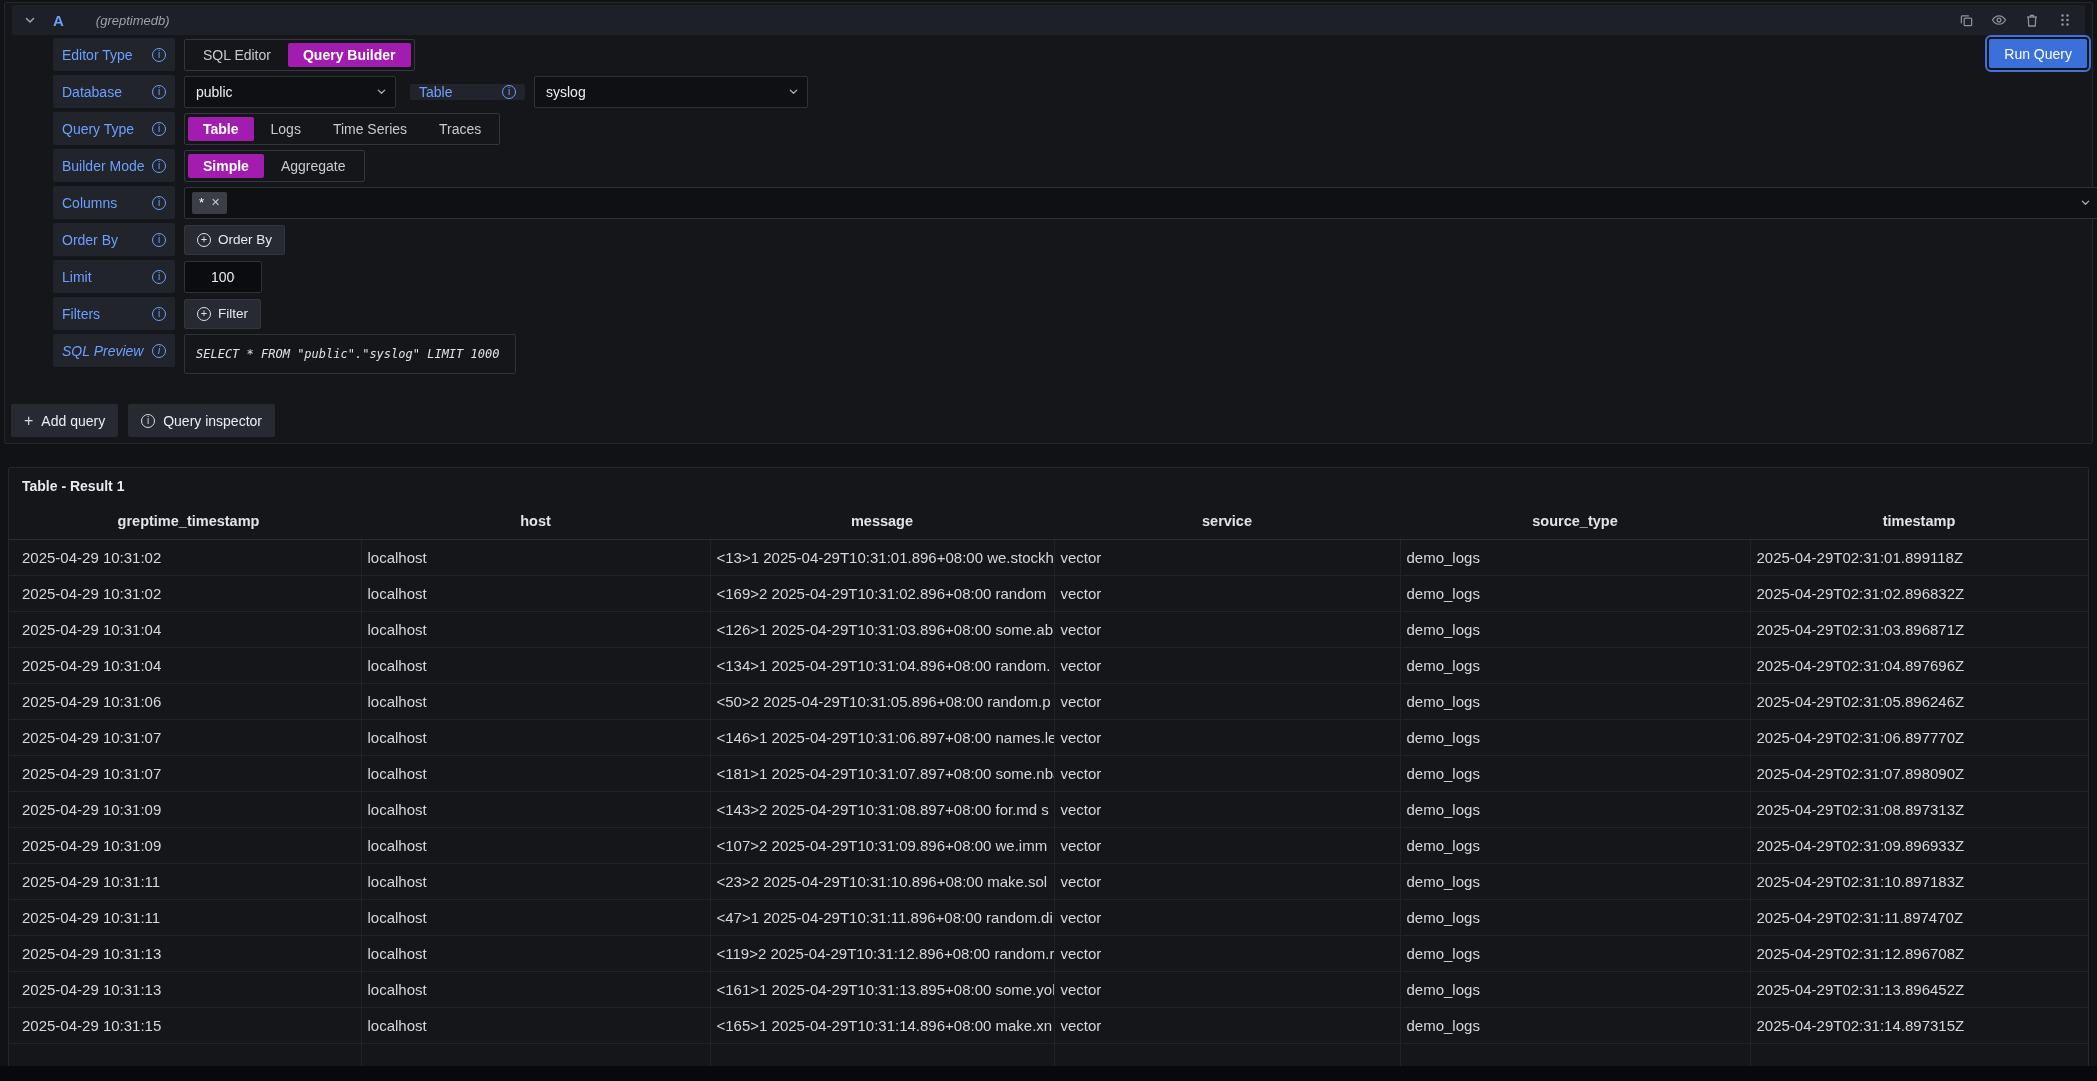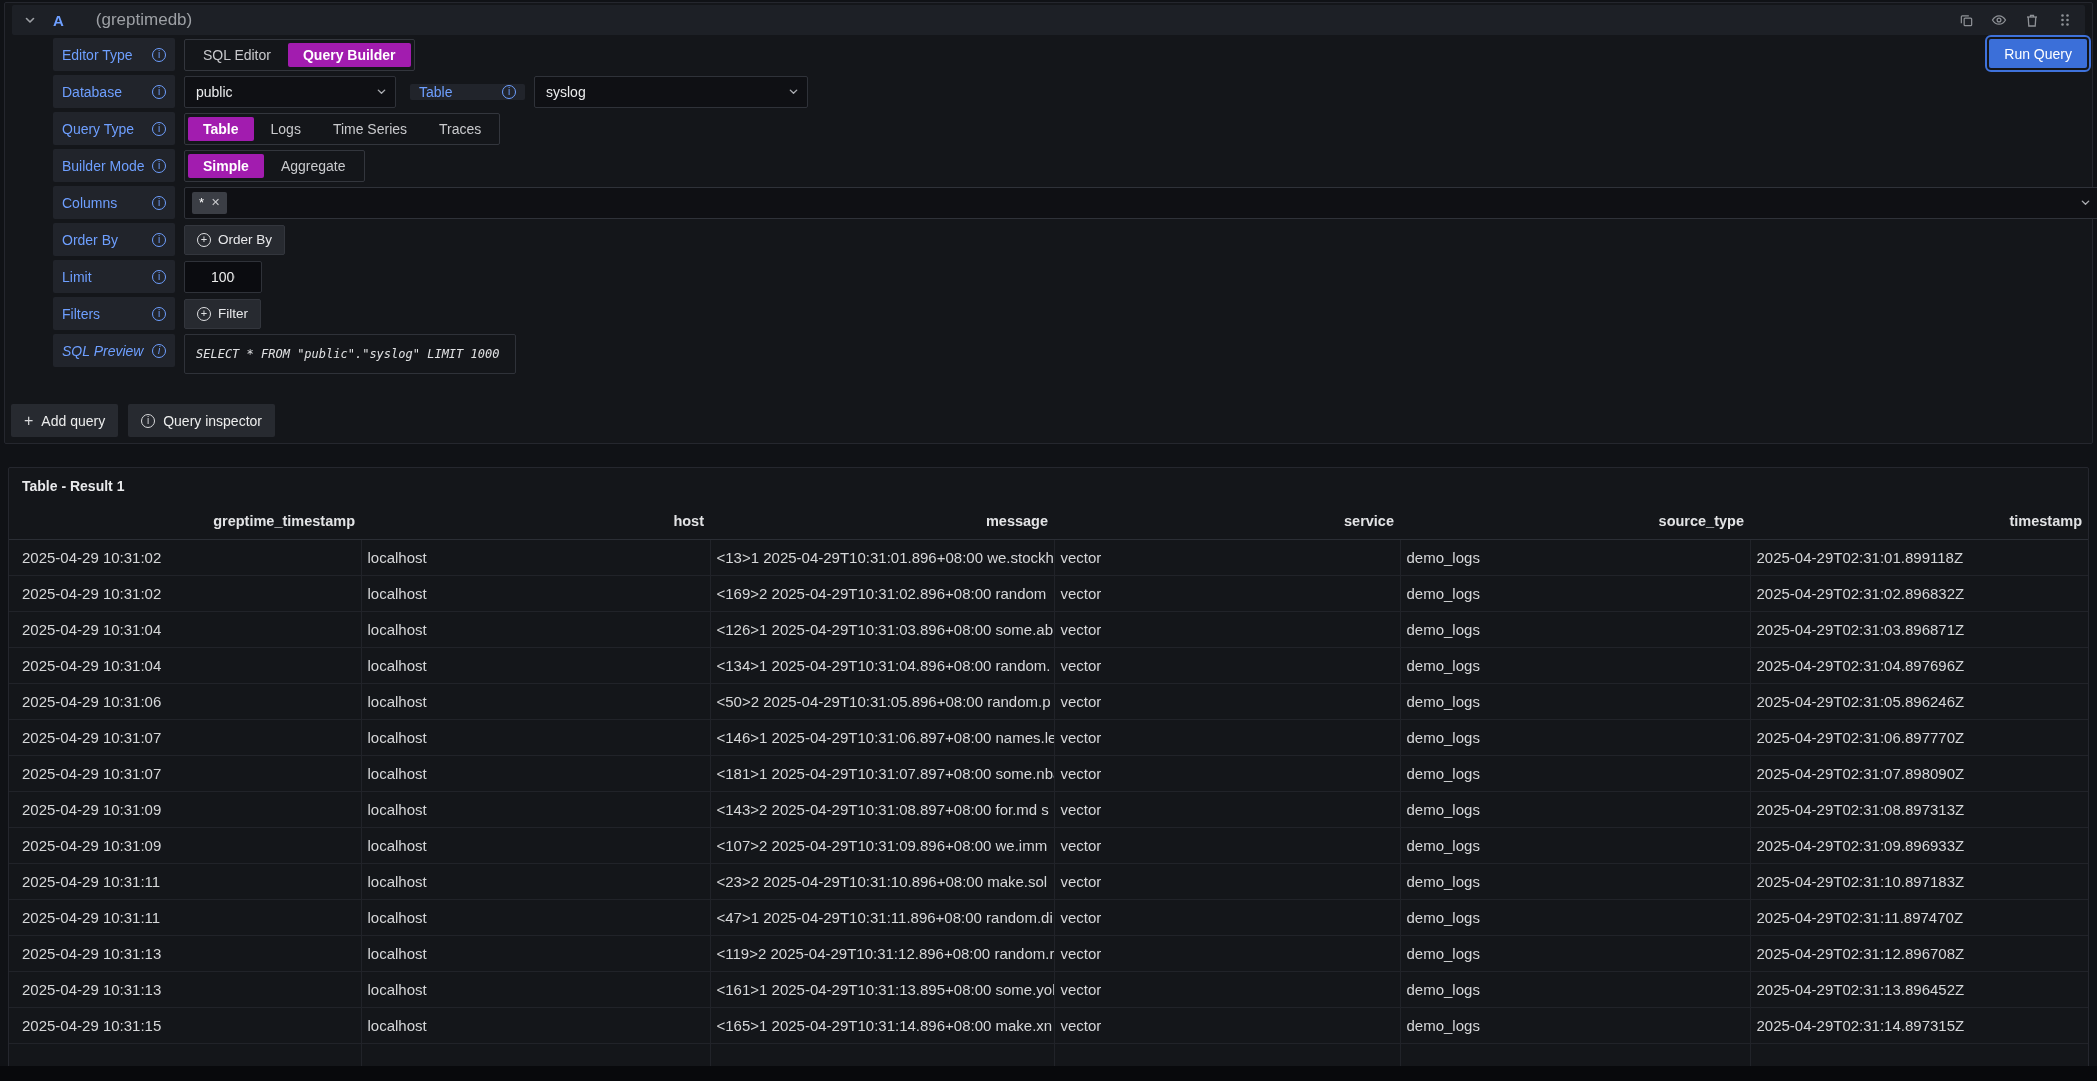--- a/index.html
+++ b/index.html
@@ -18,21 +18,21 @@
     position:absolute; left:4px; top:2px; width:2089px; height:442px;
     background:#14161a; border:1px solid #25272e; border-radius:2px;
   }
   .query-head {
     position:absolute; left:7px; right:7px; top:2px; height:30px;
     background:#1d2026; border-radius:2px;
     display:flex; align-items:center; padding:0 12px;
   }
   .query-head .caret { color:#9da0a5; }
   .ref-id { color:#6e9fff; font-weight:700; font-size:15px; margin-left:17px; }
-  .ds-name { color:#9da0a5; font-size:17px; margin-left:32px; }
+  .ds-name { color:#9da0a5; font-style:italic; font-size:13px; margin-left:32px; }
   .head-spacer { flex:1; }
   .head-icons { display:flex; align-items:center; gap:17px; color:#8e9196; }
   .head-icons .hicon { width:16px; height:16px; display:flex; align-items:center; justify-content:center; cursor:pointer; }
 
   .rows-wrap {
     position:absolute; left:48px; top:35px; right:6px;
     display:flex; flex-direction:column; gap:4px;
   }
   .e-row { display:flex; align-items:stretch; height:33px; }
   .e-row.tall { height:40px;font-style:italic; }
@@ -122,21 +122,21 @@
   }
   .panel-title {
     height:36px; display:flex; align-items:center; padding:0 13px;
     color:#e9eaec; font-size:14px; font-weight:700;
   }
   table.result-table {
     width:100%; border-collapse:collapse; table-layout:fixed;
     font-size:15px; color:#d6d7d9;
   }
   .result-table th {
-    height:35px; text-align:right; font-weight:700; font-size:14.5px; color:#e2e3e5;
+    height:35px; text-align:center; font-weight:700; font-size:14.5px; color:#e2e3e5;
     padding:0 6px; border-bottom:1px solid #2b2e35; white-space:nowrap; overflow:hidden;
   }
   .result-table td {
     height:36px; padding:0 6px; white-space:nowrap; overflow:hidden;
     border-top:1px solid #212329;
   }
   .result-table tbody tr:first-child td { border-top:none; }
   .result-table td + td { border-left:1px solid #212329; }
   .result-table th:first-child, .result-table td:first-child { padding-left:13px; }
 

